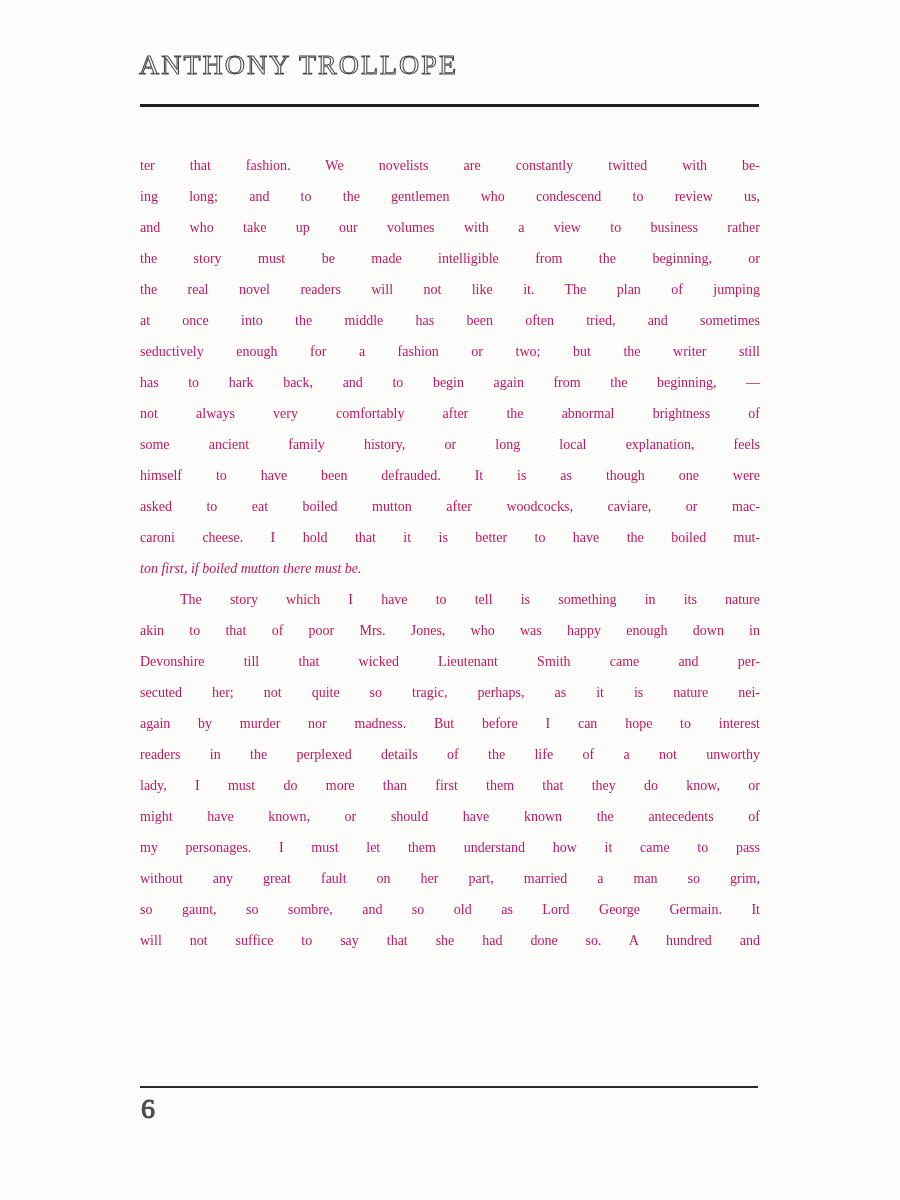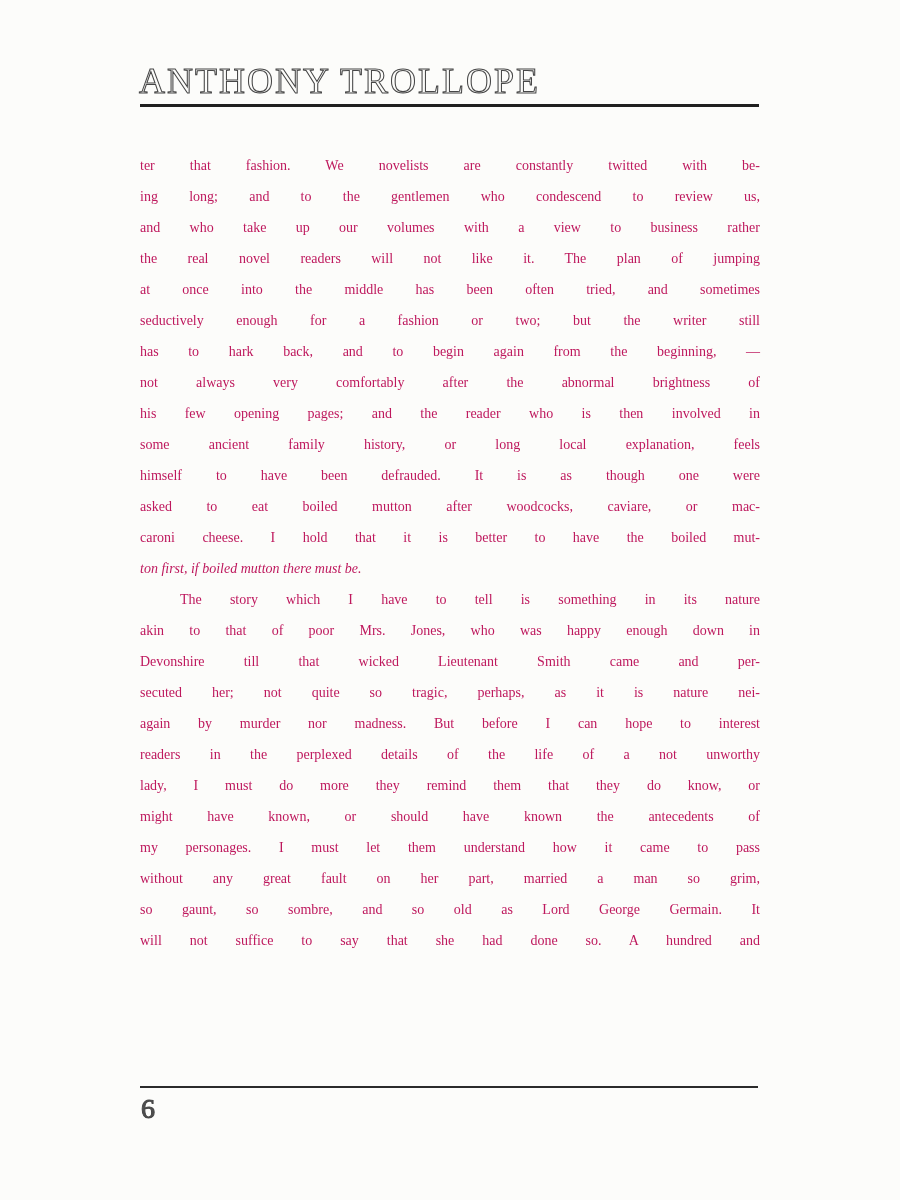--- a/index.html
+++ b/index.html
@@ -9,23 +9,23 @@
     height: 1200px;
     background: #fcfcfa;
     overflow: hidden;
     font-family: "Liberation Serif", "DejaVu Serif", serif;
   }
 
   
   .running-header {
     position: absolute;
     left: 139px;
-    top: 66px;
+    top: 50px;
     width: 630px;
-    font-size: 36px;
+    font-size: 28px;
     line-height: 30px;
     letter-spacing: 2px;
     font-weight: normal;
     color: #4e4e4e;
     white-space: nowrap;
     font-family: Liberation Serif, serif;
   }
   @supports (-webkit-text-stroke: 1px black) {
     .engraved {
       color: rgba(252, 252, 250, 0.92);
@@ -92,41 +92,41 @@
   <div class="running-header engraved">ANTHONY TROLLOPE</div>
 
   <div class="header-rule"></div>
 
   <div class="body-text">
 
     <div class="paragraph">
       <div class="line">ter that fashion. We novelists are constantly twitted with be-</div>
       <div class="line">ing long; and to the gentlemen who condescend to review us,</div>
       <div class="line">and who take up our volumes with a view to business rather</div>
+      <div class="line">the story must be made intelligible from the beginning, or</div>
       <div class="line">the real novel readers will not like it. The plan of jumping</div>
       <div class="line">at once into the middle has been often tried, and sometimes</div>
       <div class="line">seductively enough for a fashion or two; but the writer still</div>
       <div class="line">has to hark back, and to begin again from the beginning, —</div>
       <div class="line">not always very comfortably after the abnormal brightness of</div>
-      <div class="line">his few opening pages; and the reader who is then involved in</div>
       <div class="line">some ancient family history, or long local explanation, feels</div>
       <div class="line">himself to have been defrauded. It is as though one were</div>
       <div class="line">asked to eat boiled mutton after woodcocks, caviare, or mac-</div>
       <div class="line">caroni cheese. I hold that it is better to have the boiled mut-</div>
       <div class="line endline">ton first, if boiled mutton there must be.</div>
     </div>
 
     <div class="paragraph">
       <div class="line indent">The story which I have to tell is something in its nature</div>
       <div class="line">akin to that of poor Mrs. Jones, who was happy enough down in</div>
       <div class="line">Devonshire till that wicked Lieutenant Smith came and per-</div>
       <div class="line">secuted her; not quite so tragic, perhaps, as it is nature nei-</div>
       <div class="line">again by murder nor madness. But before I can hope to interest</div>
       <div class="line">readers in the perplexed details of the life of a not unworthy</div>
-      <div class="line">lady, I must do more they remind them that they do know, or</div>
+      <div class="line">lady, I must do more than first them that they do know, or</div>
       <div class="line">might have known, or should have known the antecedents of</div>
       <div class="line">my personages. I must let them understand how it came to pass</div>
       <div class="line">without any great fault on her part, married a man so grim,</div>
       <div class="line">so gaunt, so sombre, and so old as Lord George Germain. It</div>
       <div class="line">will not suffice to say that she had done so. A hundred and</div>
     </div>
 
   </div>
 
   <div class="footer-rule"></div>

